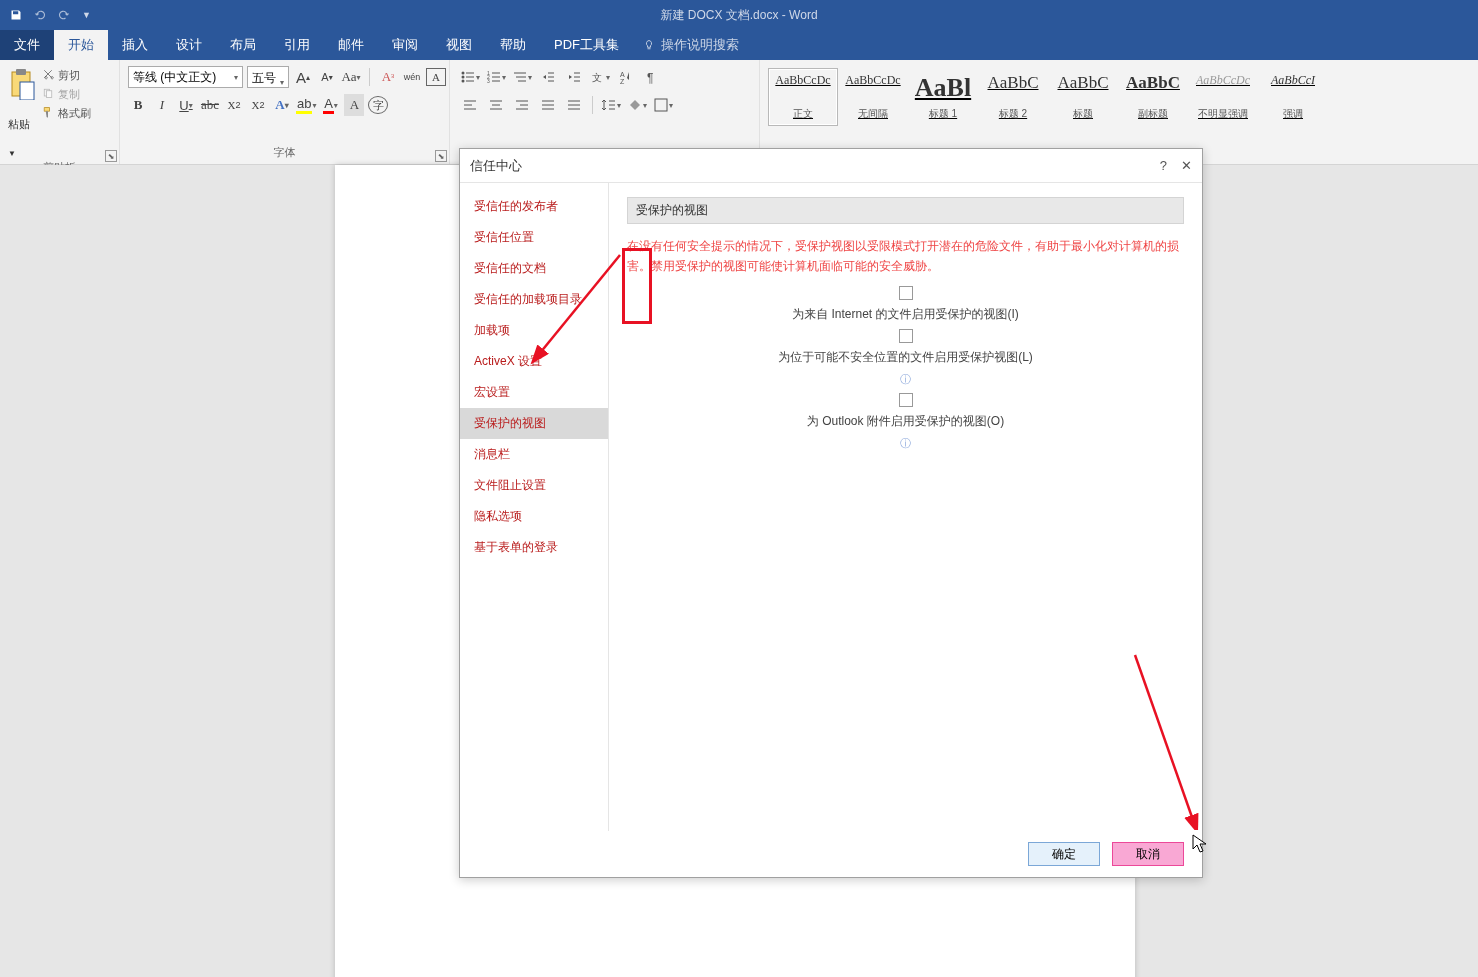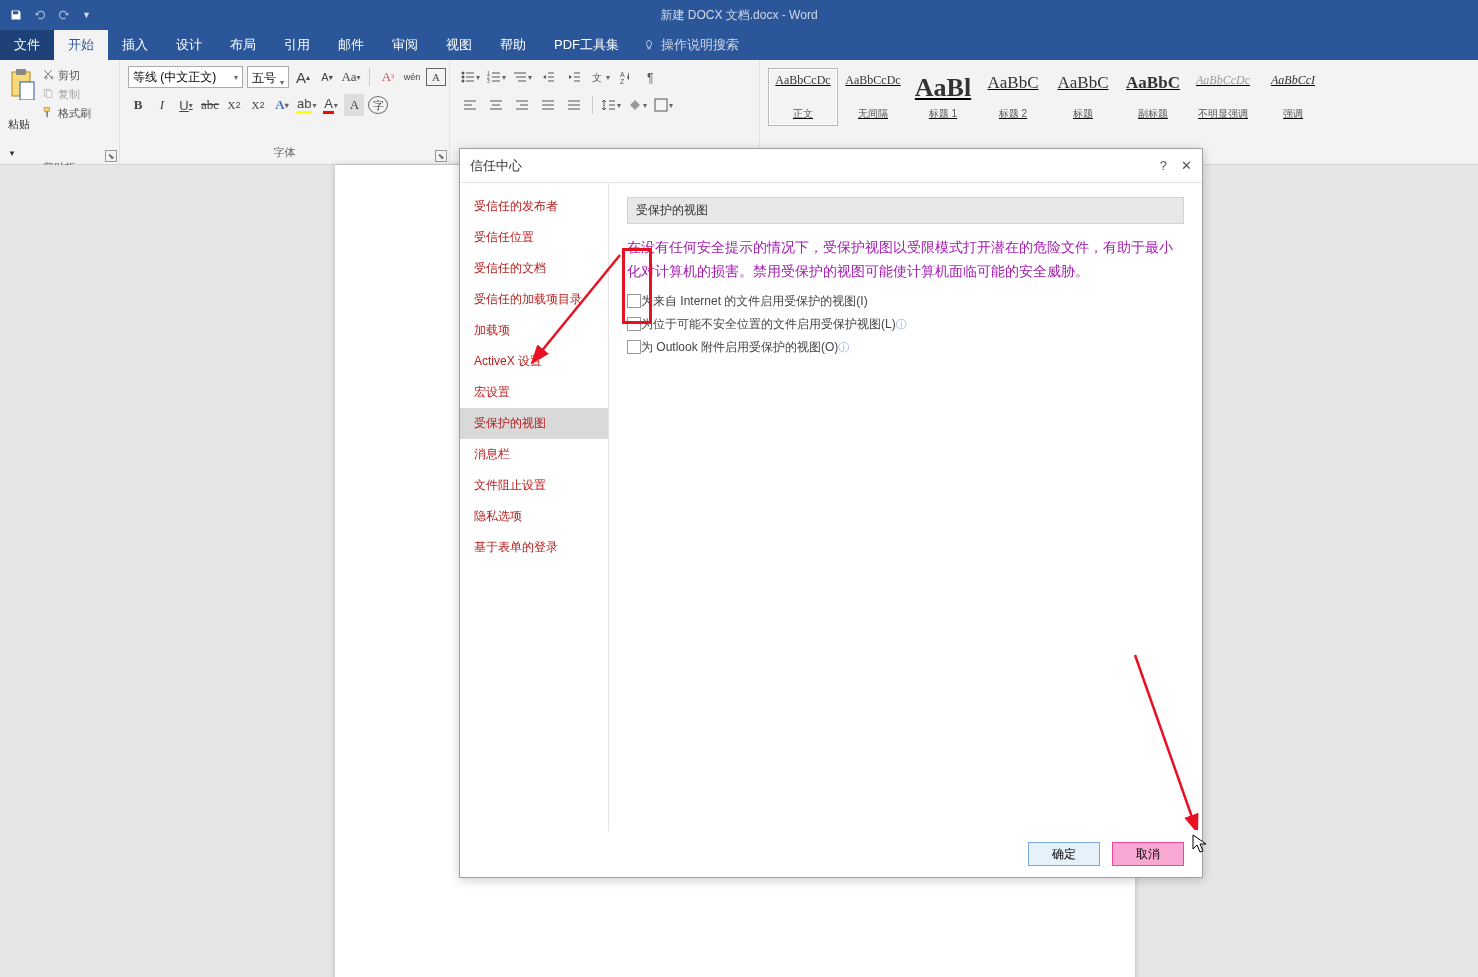--- a/index.html
+++ b/index.html
@@ -66,22 +66,22 @@
 .dialog-ctl { display: flex; gap: 14px; }
 .dialog-ctl span { font-size: 13px; color: #555; cursor: pointer; }
 
 .dialog-body { flex: 1; display: flex; }
 .dialog-sidebar { width: 148px; background: #fff; padding: 8px 0; }
 .side-item { padding: 7px 14px; font-size: 12px; color: #b91c1c; cursor: pointer; }
 .side-item.active { background: #d9d9d9; }
 
 .dialog-content { flex: 1; padding: 14px 18px; font-size: 12px; color: #333; border-left: 1px solid #e5e5e5; }
 .content-header { background: #e8e8e8; border: 1px solid #d4d4d4; padding: 4px 8px; font-size: 12px; margin-bottom: 12px; }
-.content-desc { font-size: 14px; color: #a21caf; line-height: 1.7; margin-bottom: 6px; }
-.chk-row { display: flex; align-items: center; padding: 3px 0; font-size: 12px; color: #444; }
+.content-desc { font-size: 12px; color: #ef4444; line-height: 1.7; margin-bottom: 6px; }
+.chk-row { display: flex; align-items: center; gap: 6px; padding: 3px 0; font-size: 12px; color: #444; flex-direction: column; }
 .chk { width: 14px; height: 14px; border: 1px solid #999; background: #fff; }
 .info-icon { color: #8faadc; font-size: 11px; }
 
 .dialog-footer { height: 46px; display: flex; align-items: center; justify-content: flex-end; gap: 12px; padding: 0 18px; }
 .dlg-btn { width: 72px; height: 24px; border: 1px solid #ec4899; background: #f9a8d4; font-size: 12px; display: flex; align-items: center; justify-content: center; cursor: pointer; }
 .dlg-btn.primary { border: 1px solid #7ba7d7; background: #e5f1fb; }
 
 
 .red-box { position: absolute; border: 3px solid #e81123; pointer-events: none; }
 .arrow-svg { position: absolute; pointer-events: none; }

